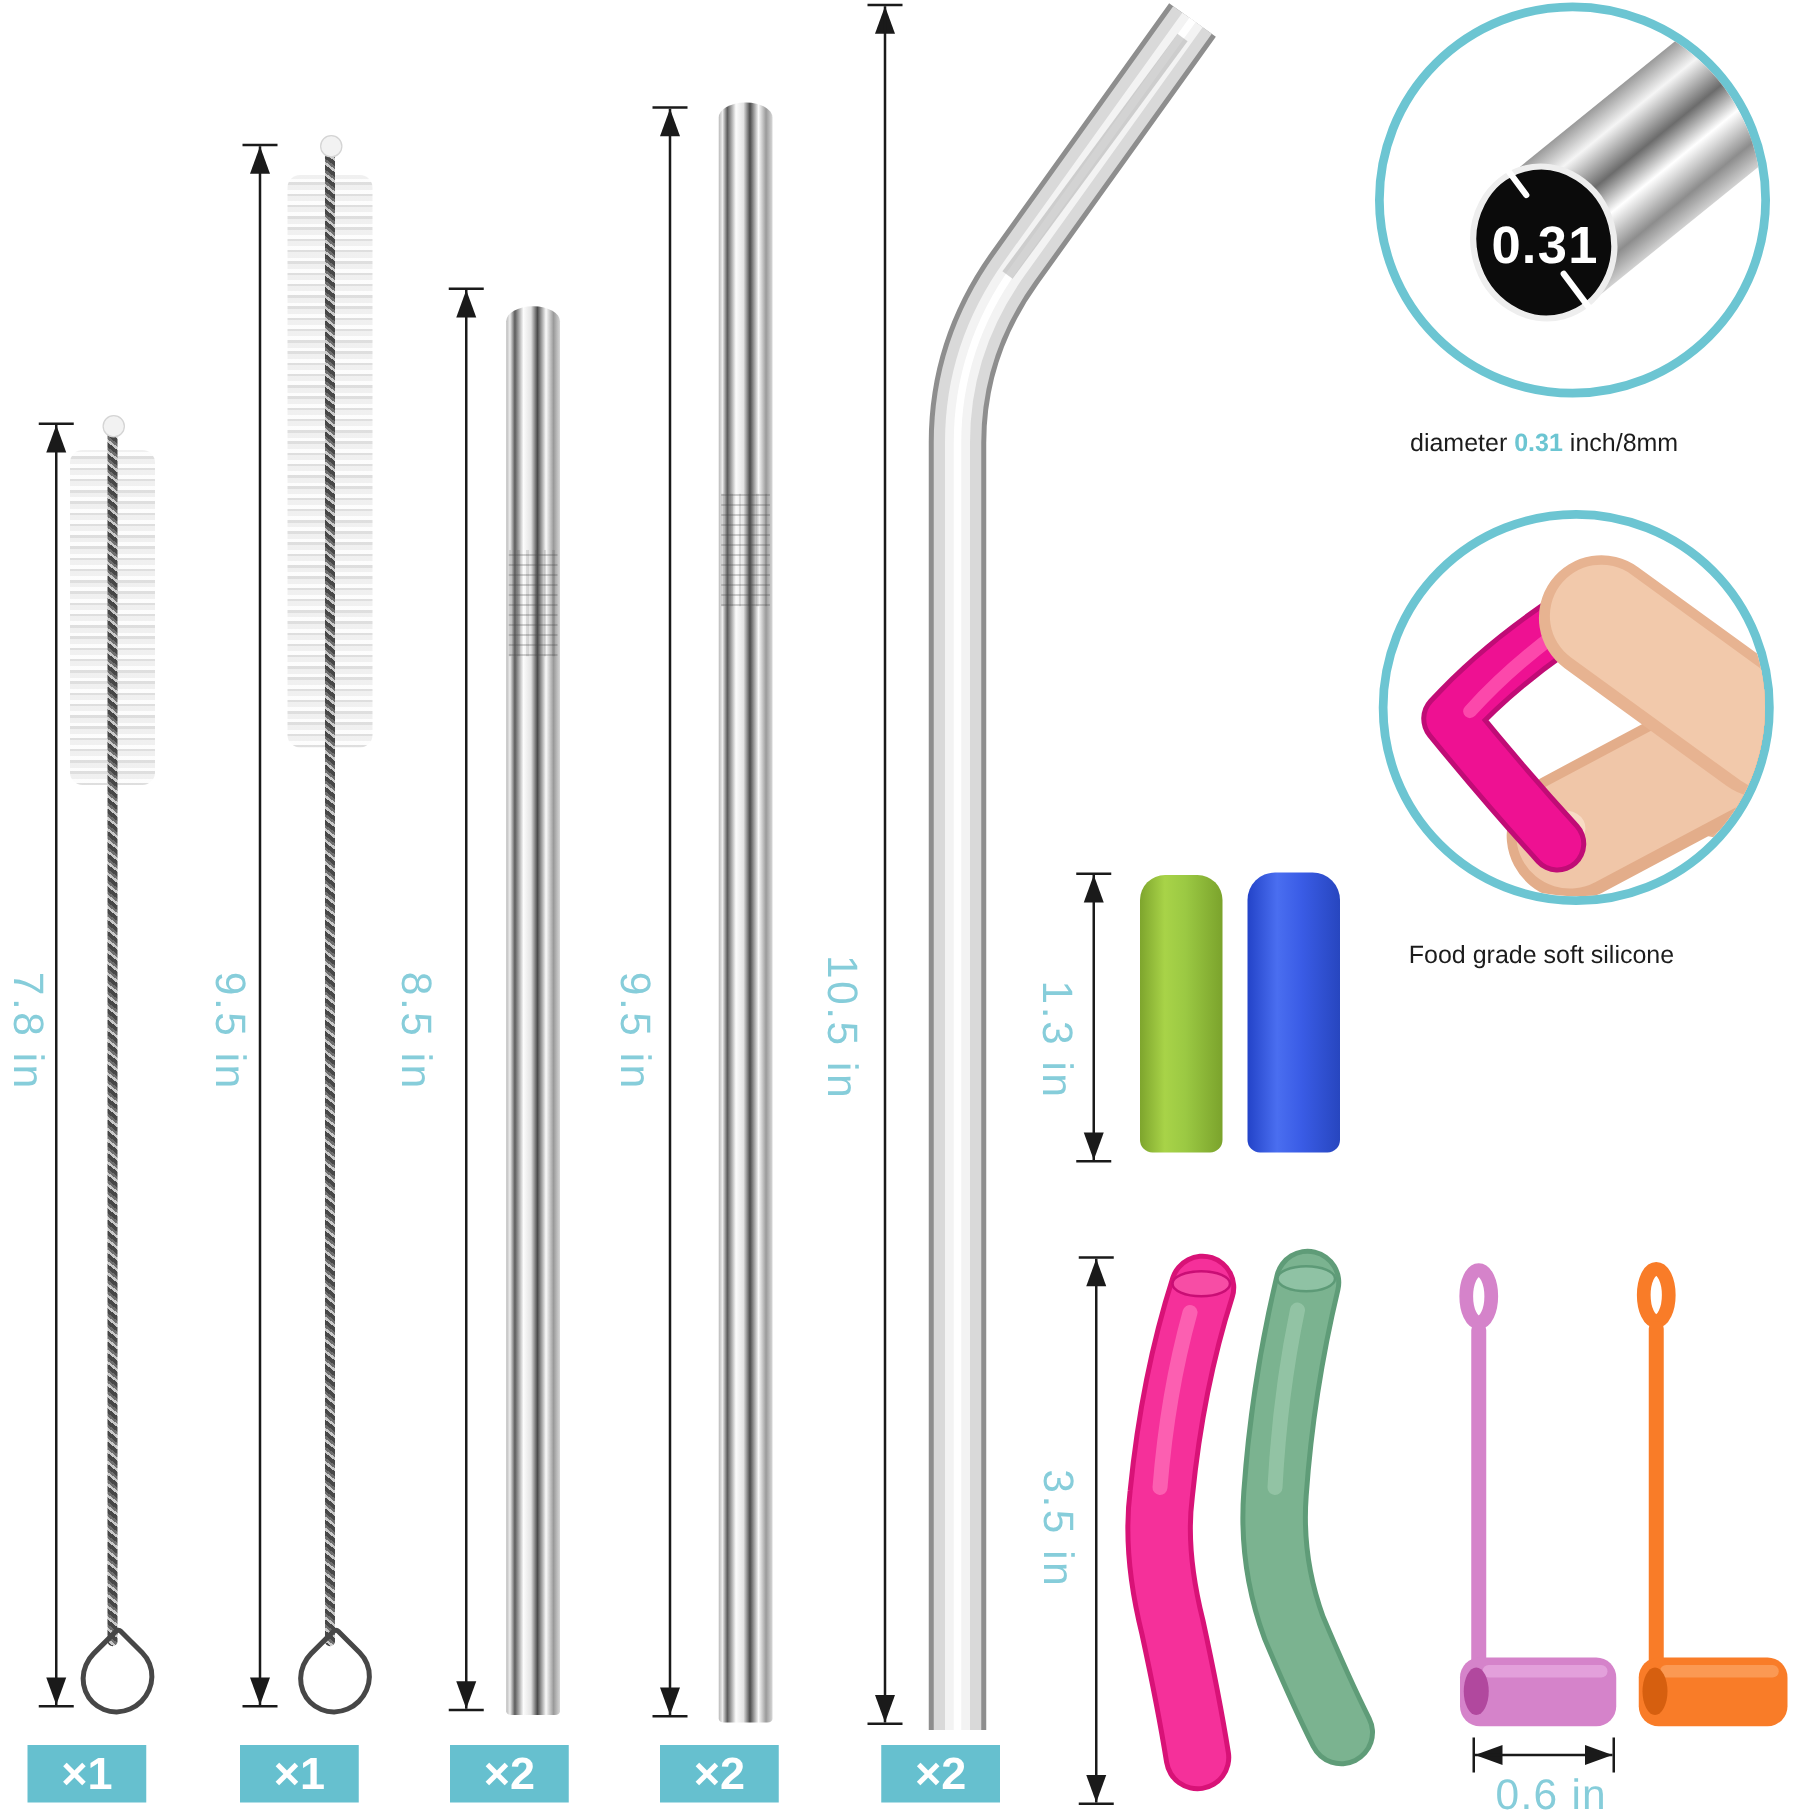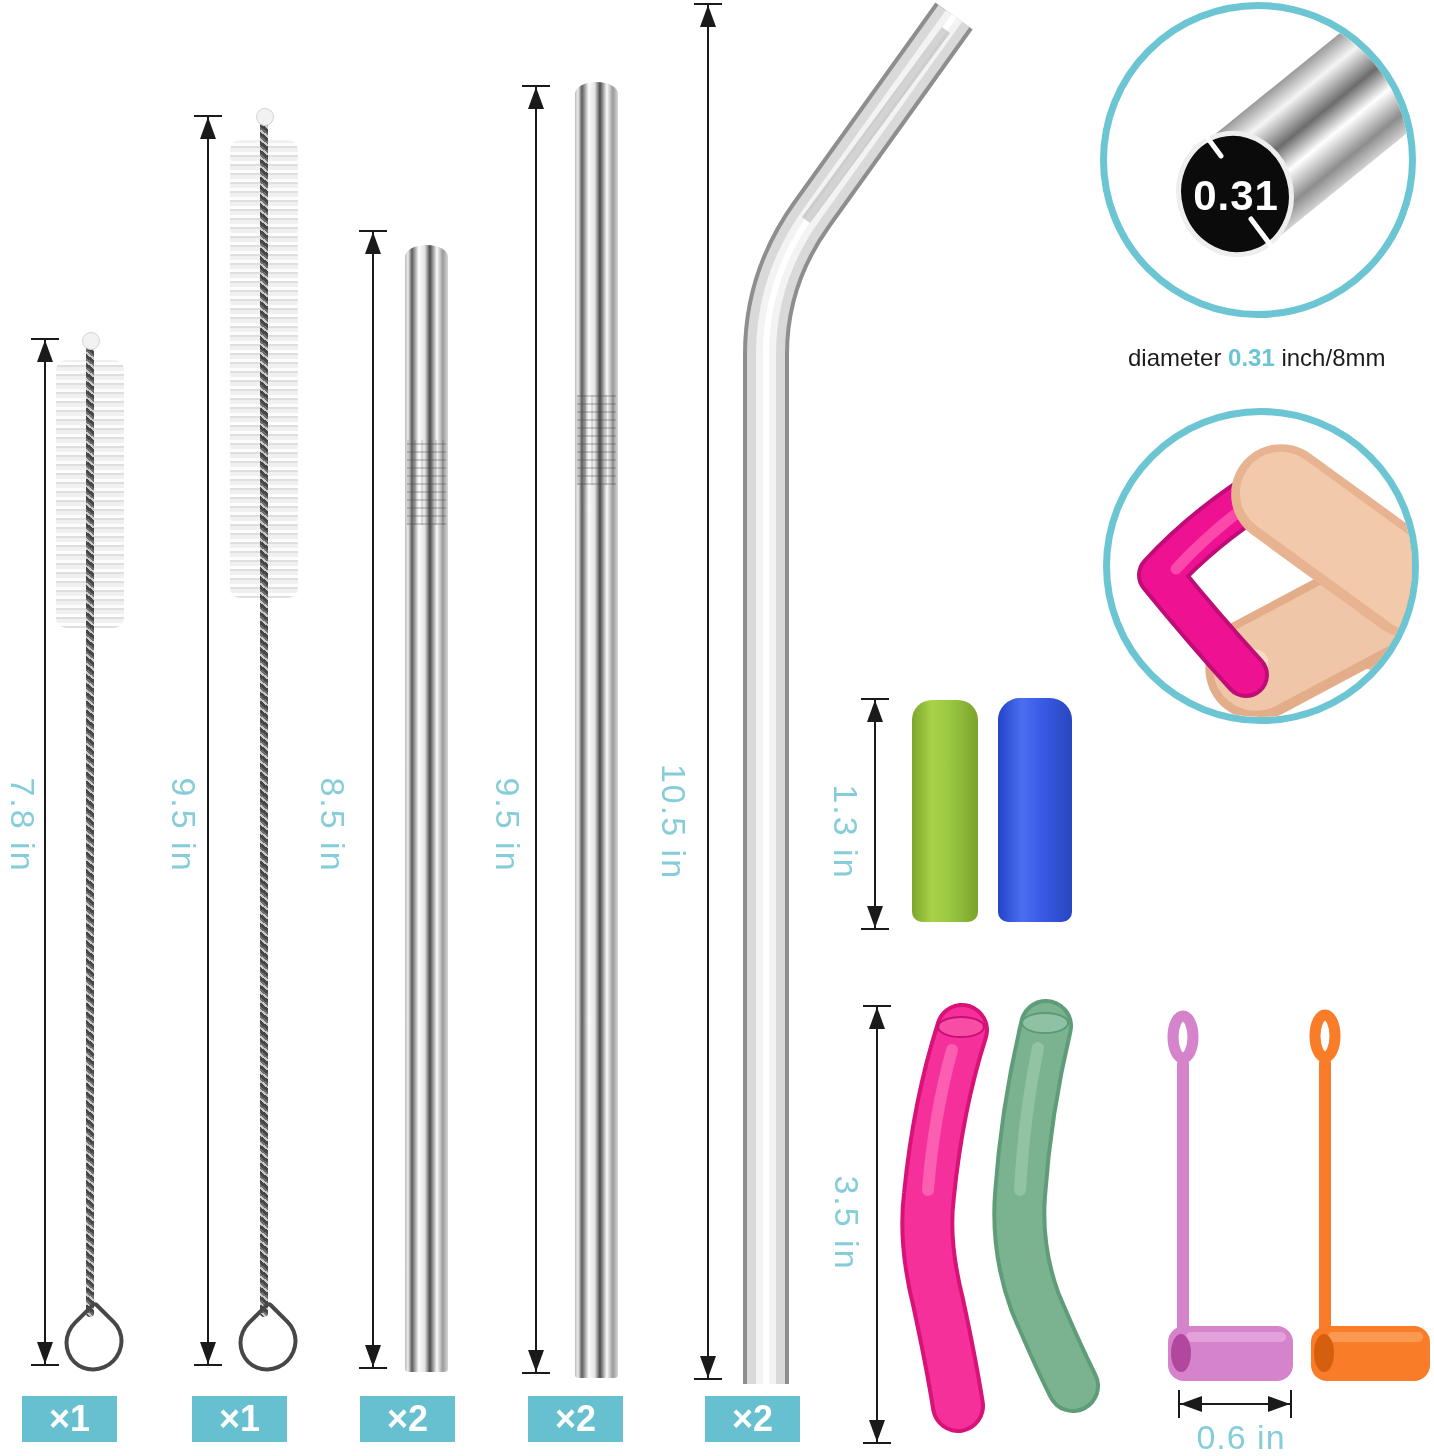--- a/index.html
+++ b/index.html
@@ -47,21 +47,21 @@
   .straw .band{position:absolute;left:2px;right:2px;
       background:repeating-linear-gradient(0deg,rgba(70,70,70,.25) 0 2px,rgba(255,255,255,0) 2px 8px),
                  repeating-linear-gradient(90deg,rgba(70,70,70,.15) 0 2px,rgba(255,255,255,0) 2px 7px);}
 
   
   .sil-tip{position:absolute;}
 
   
   .callout-circle{position:absolute;border:7px solid #6cc5d2;border-radius:50%;overflow:hidden;
       box-sizing:border-box;background:#fff;}
-  .caption{position:absolute;font-size:24px;color:#1c1c1c;white-space:nowrap;}
+  .caption{position:absolute;font-size:20px;color:#1c1c1c;white-space:nowrap;}
   .caption .hl{color:#6cc5d2;font-weight:bold;}
   .tube-value{position:absolute;color:#ffffff;font-size:42px;font-weight:bold;transform:translate(-50%,-50%);letter-spacing:1px;}
 
   
   .count-badge{position:absolute;width:95px;height:46px;background:#66c0cf;color:#ffffff;
       font-size:36px;font-weight:bold;display:flex;align-items:center;justify-content:center;}
 
   .svg-layer{position:absolute;left:0;top:0;z-index:1;}
   .above{z-index:2;}
 </style>
@@ -247,20 +247,21 @@
         <path d="M168 66 Q98 108 50 160 Q94 214 136 260" fill="none" stroke="#ee1192" stroke-width="38" stroke-linecap="round" stroke-linejoin="round"></path>
         <path d="M160 74 Q104 112 66 154" fill="none" stroke="#ff56b2" stroke-width="11" stroke-linecap="round" opacity="0.8"></path>
       </g>
 
       <g transform="translate(142 58) rotate(36)">
         <rect x="-14" y="-50" width="260" height="100" rx="50" fill="#e7b391"></rect>
         <rect x="-6" y="-42" width="250" height="82" rx="41" fill="#f2c9ab"></rect>
       </g>
     </svg>
   </div>
+  <div class="caption above" style="left:1127px;top:753px;">Food grade soft silicone</div>
 
   <div class="count-badge above" style="left:22px;top:1396px;">×1</div>
   <div class="count-badge above" style="left:192px;top:1396px;">×1</div>
   <div class="count-badge above" style="left:360px;top:1396px;">×2</div>
   <div class="count-badge above" style="left:528px;top:1396px;">×2</div>
   <div class="count-badge above" style="left:705px;top:1396px;">×2</div>
 
 </div>
 
 </body></html>

